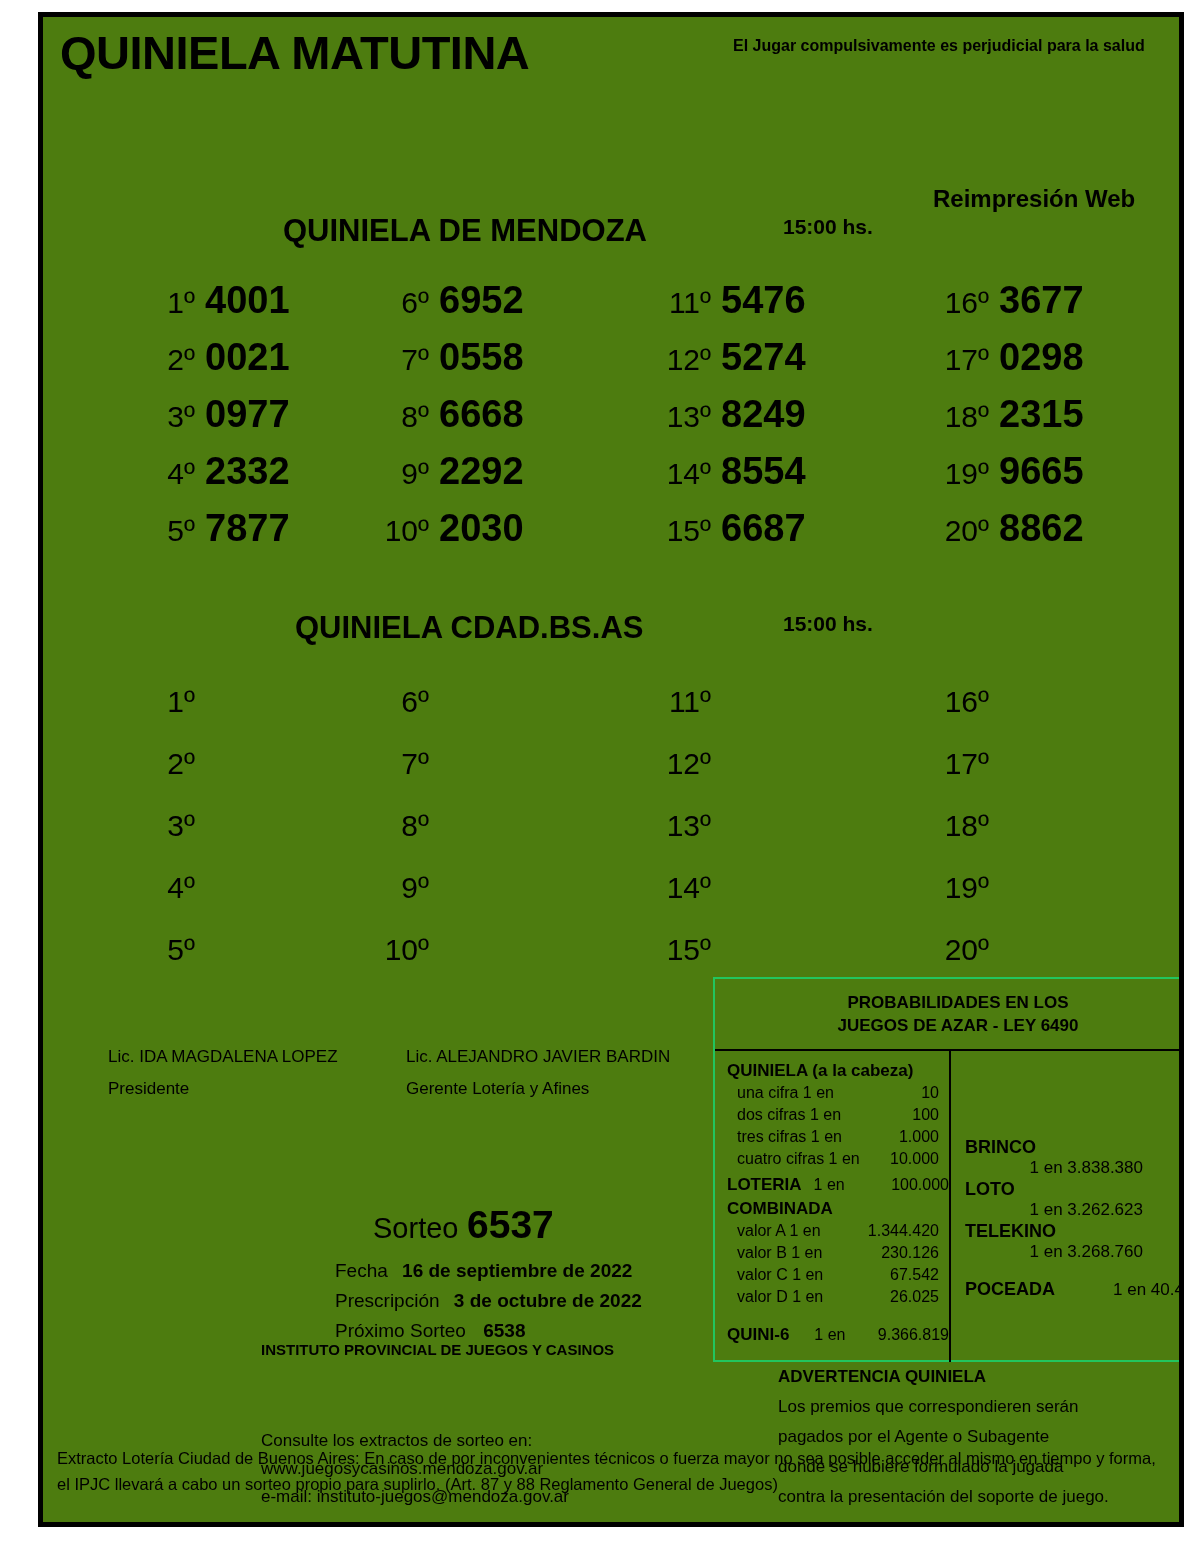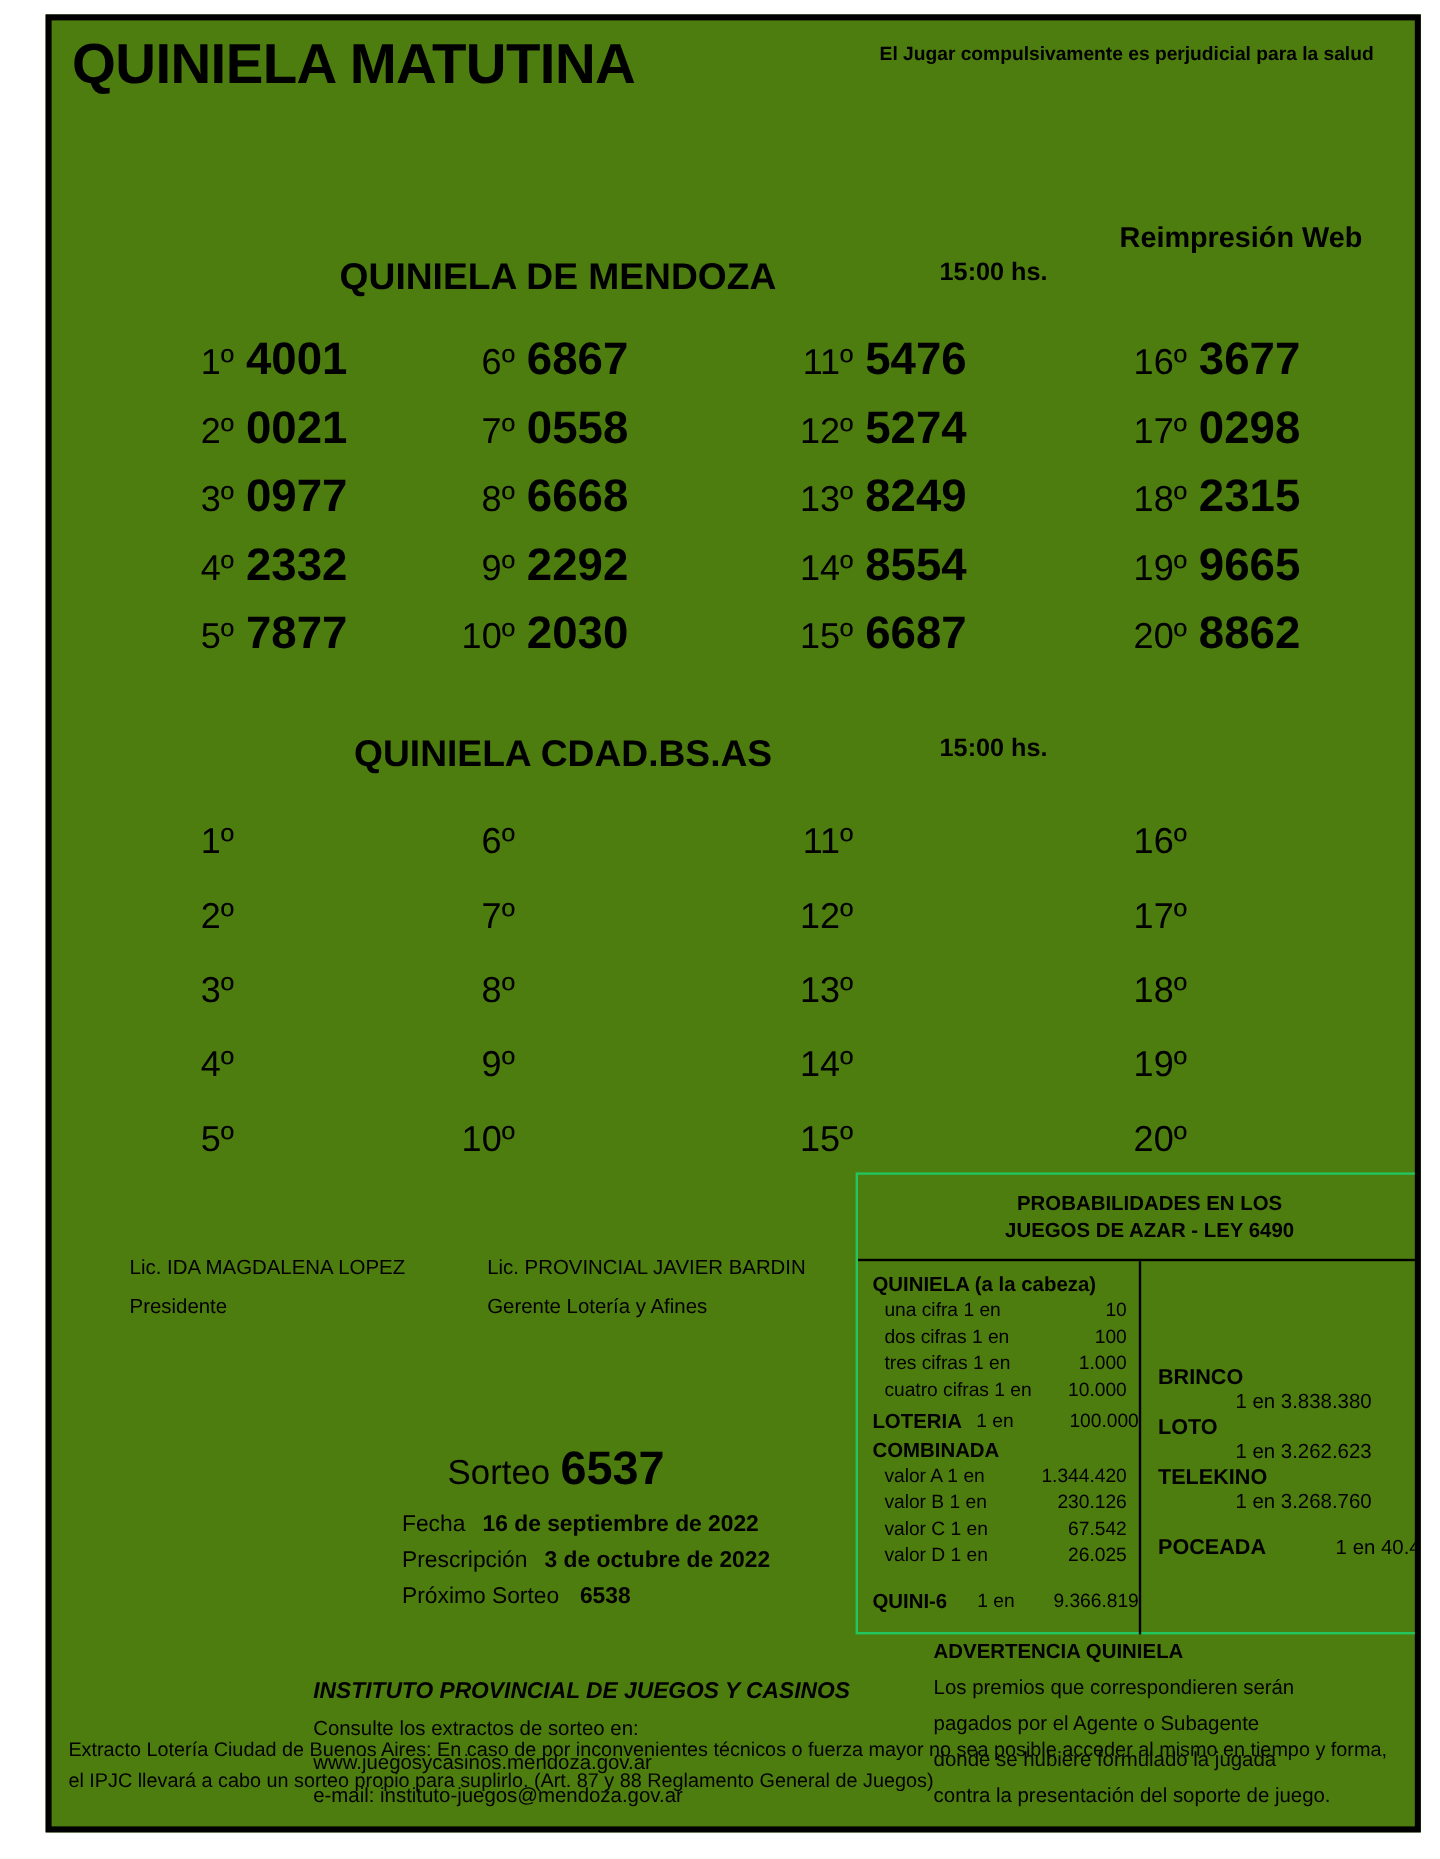--- a/index.html
+++ b/index.html
@@ -95,21 +95,21 @@
   .p-inline .lbl{flex:0 0 auto;}
   .p-inline .mid{margin-left:12px;font-weight:normal;font-size:16px;}
   .p-inline .num{margin-left:auto;font-weight:normal;font-size:16px;}
 
   .r-name{font-size:18px;font-weight:bold;line-height:20px;white-space:nowrap;}
   .r-val{font-size:17px;line-height:22px;white-space:nowrap;text-align:right;width:178px;}
   .r-inline{display:flex;align-items:baseline;white-space:nowrap;}
   .r-inline .r-name{margin-right:14px;}
 
   
-  .ft-inst{position:absolute;left:218px;top:1382px;font-size:19px;font-weight:bold;white-space:nowrap;font-style:italic;}
+  .ft-inst{position:absolute;left:218px;top:1324px;font-size:15px;font-weight:bold;white-space:nowrap;}
   .ft-line{position:absolute;left:218px;font-size:17px;white-space:nowrap;}
   .adv-title{position:absolute;left:735px;top:1350px;font-size:17px;font-weight:bold;white-space:nowrap;}
   .adv-line{position:absolute;left:735px;font-size:17px;white-space:nowrap;}
 
   .disc{
     position:absolute;left:14px;top:1428px;width:1110px;
     font-size:16.5px;line-height:26px;
   }
 </style>
 </head>
@@ -125,21 +125,21 @@
   <div class="sec-title" style="left:240px;top:196px;">QUINIELA  DE MENDOZA</div>
   <div class="sec-time" style="left:740px;top:198px;">15:00 hs.</div>
   <div class="sec-reprint" style="left:890px;top:168px;">Reimpresión Web</div>
 
   <div class="grid" id="grid-mendoza" style="left:0px;top:262px;height:258px;">
       <div class="cell" style="left: 96px; top: 0px;"><span class="ord" style="width: 56px;">1º</span><span class="val">4001</span></div>
       <div class="cell" style="left: 96px; top: 57px;"><span class="ord" style="width: 56px;">2º</span><span class="val">0021</span></div>
       <div class="cell" style="left: 96px; top: 114px;"><span class="ord" style="width: 56px;">3º</span><span class="val">0977</span></div>
       <div class="cell" style="left: 96px; top: 171px;"><span class="ord" style="width: 56px;">4º</span><span class="val">2332</span></div>
       <div class="cell" style="left: 96px; top: 228px;"><span class="ord" style="width: 56px;">5º</span><span class="val">7877</span></div>
-      <div class="cell" style="left: 330px; top: 0px;"><span class="ord" style="width: 56px;">6º</span><span class="val">6867</span></div>
+      <div class="cell" style="left: 330px; top: 0px;"><span class="ord" style="width: 56px;">6º</span><span class="val">6952</span></div>
       <div class="cell" style="left: 330px; top: 57px;"><span class="ord" style="width: 56px;">7º</span><span class="val">0558</span></div>
       <div class="cell" style="left: 330px; top: 114px;"><span class="ord" style="width: 56px;">8º</span><span class="val">6668</span></div>
       <div class="cell" style="left: 330px; top: 171px;"><span class="ord" style="width: 56px;">9º</span><span class="val">2292</span></div>
       <div class="cell" style="left: 330px; top: 228px;"><span class="ord" style="width: 56px;">10º</span><span class="val">2030</span></div>
       <div class="cell" style="left: 612px; top: 0px;"><span class="ord" style="width: 56px;">11º</span><span class="val">5476</span></div>
       <div class="cell" style="left: 612px; top: 57px;"><span class="ord" style="width: 56px;">12º</span><span class="val">5274</span></div>
       <div class="cell" style="left: 612px; top: 114px;"><span class="ord" style="width: 56px;">13º</span><span class="val">8249</span></div>
       <div class="cell" style="left: 612px; top: 171px;"><span class="ord" style="width: 56px;">14º</span><span class="val">8554</span></div>
       <div class="cell" style="left: 612px; top: 228px;"><span class="ord" style="width: 56px;">15º</span><span class="val">6687</span></div>
       <div class="cell" style="left: 890px; top: 0px;"><span class="ord" style="width: 56px;">16º</span><span class="val">3677</span></div>
@@ -170,21 +170,21 @@
       <div class="cell" style="left: 612px; top: 248px;"><span class="ord" style="width: 56px;">15º</span><span class="val"></span></div>
       <div class="cell" style="left: 890px; top: 0px;"><span class="ord" style="width: 56px;">16º</span><span class="val"></span></div>
       <div class="cell" style="left: 890px; top: 62px;"><span class="ord" style="width: 56px;">17º</span><span class="val"></span></div>
       <div class="cell" style="left: 890px; top: 124px;"><span class="ord" style="width: 56px;">18º</span><span class="val"></span></div>
       <div class="cell" style="left: 890px; top: 186px;"><span class="ord" style="width: 56px;">19º</span><span class="val"></span></div>
       <div class="cell" style="left: 890px; top: 248px;"><span class="ord" style="width: 56px;">20º</span><span class="val"></span></div>
     </div>
 
   <div class="sig" style="left:65px;top:1030px;">Lic. IDA MAGDALENA LOPEZ</div>
   <div class="sig" style="left:65px;top:1062px;">Presidente</div>
-  <div class="sig" style="left:363px;top:1030px;">Lic. PROVINCIAL JAVIER BARDIN</div>
+  <div class="sig" style="left:363px;top:1030px;">Lic. ALEJANDRO JAVIER BARDIN</div>
   <div class="sig" style="left:363px;top:1062px;">Gerente Lotería y Afines</div>
 
   <div class="sorteo-word">Sorteo</div>
   <div class="sorteo-num">6537</div>
 
   <div class="sorteo-line" style="left:292px;top:1243px;">
     <span>Fecha</span>
     <b style="margin-left:9px;">16 de septiembre de 2022</b>
   </div>
   <div class="sorteo-line" style="left:292px;top:1273px;">

